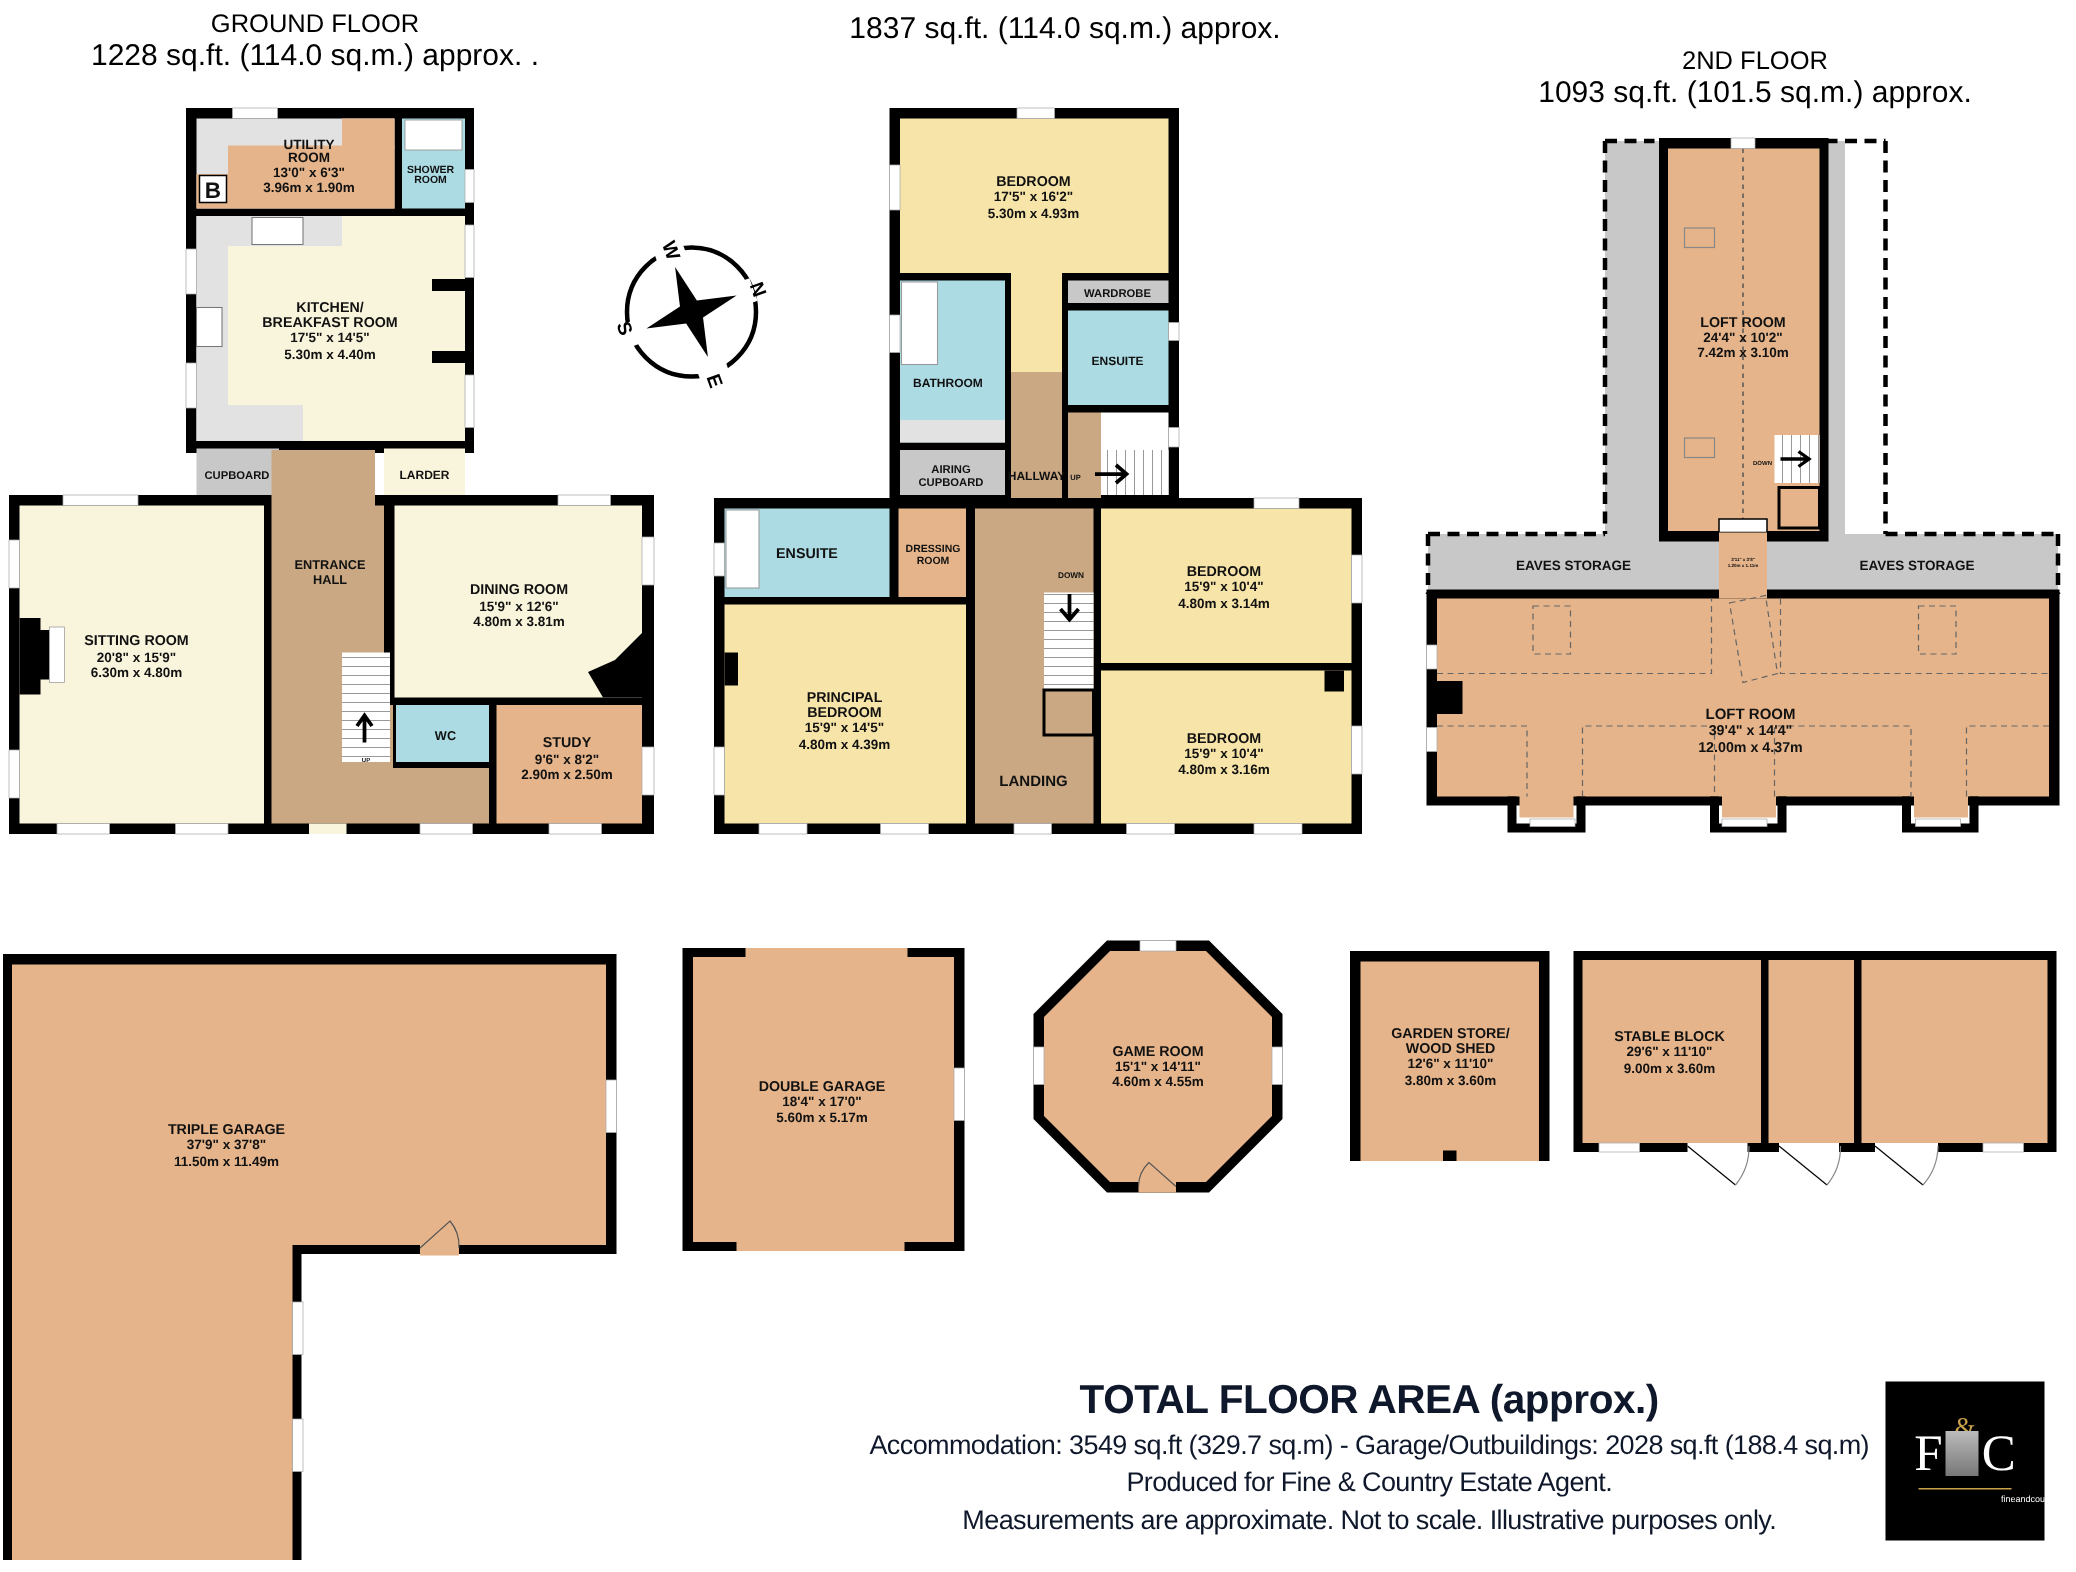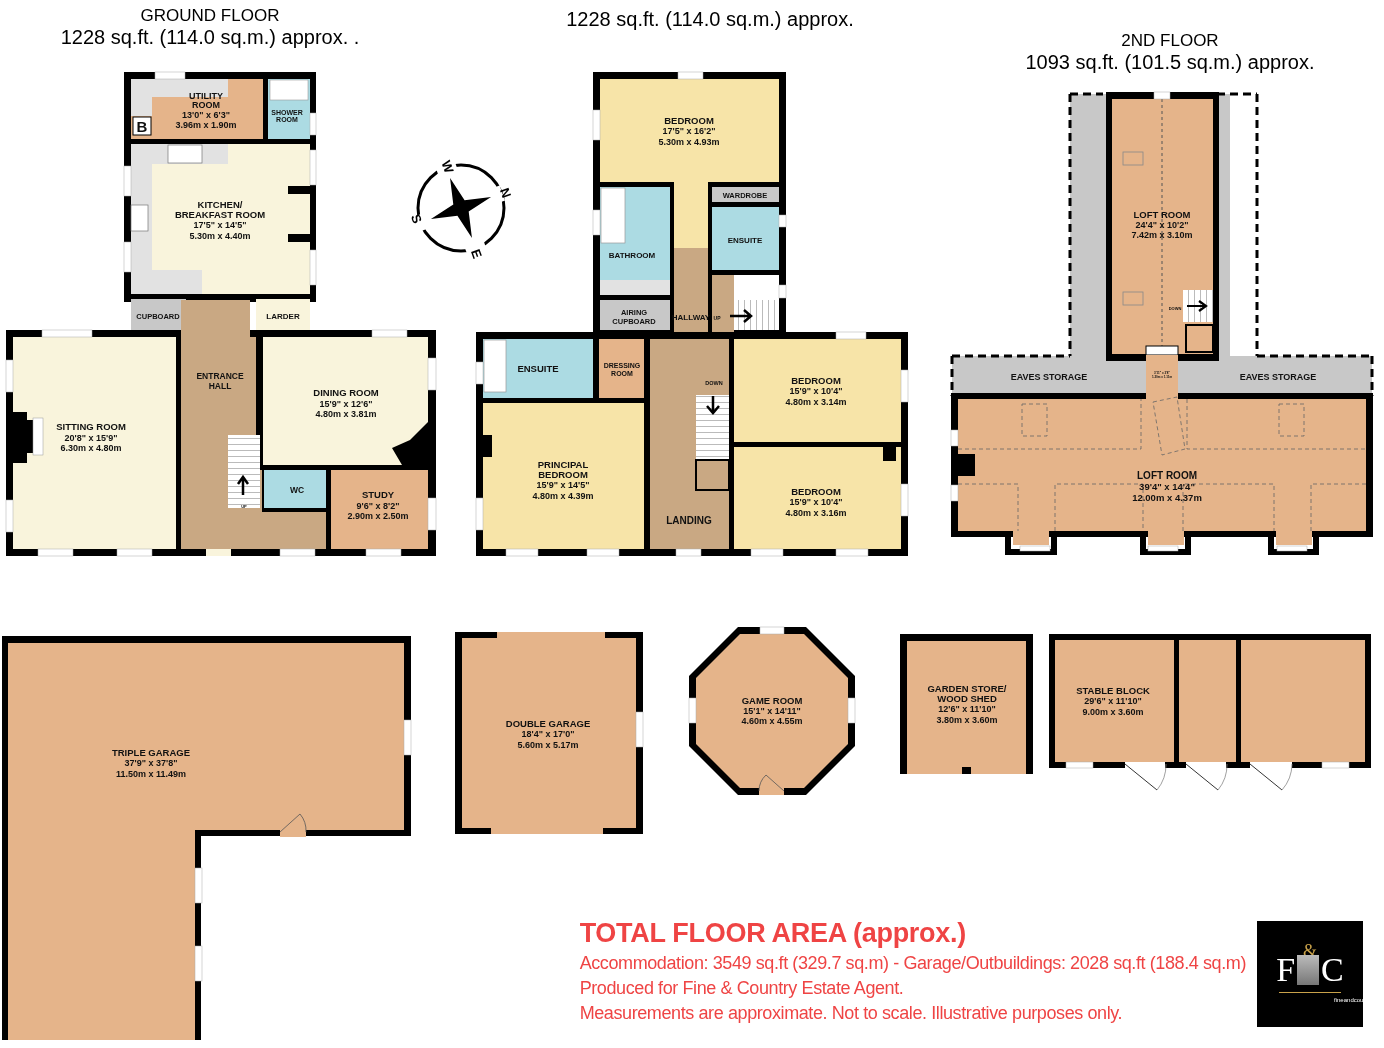--- a/index.html
+++ b/index.html
@@ -2,38 +2,38 @@
 <html><head>
 <meta charset="utf-8">
 <style>
   html,body{margin:0;padding:0;background:#ffffff;}
   body{width:1384px;height:1048px;position:relative;overflow:hidden;font-family:"Liberation Sans",sans-serif;}
   .floor-head{position:absolute;text-align:center;color:#000000;font-family:"Liberation Sans",sans-serif;line-height:1.15;}
   .floor-head .t{font-size:17px;display:block;}
   .floor-head .a{font-size:20px;display:block;}
   svg#plan{position:absolute;left:0;top:0;}
   .rlabel{font-family:"Liberation Sans",sans-serif;font-weight:bold;fill:#111;text-anchor:middle;}
-  .footer{position:absolute;right:138px;top:918px;text-align:left;color:#ef4444;}
+  .footer{position:absolute;right:138px;top:918px;text-align:center;color:#0f172a;}
   .footer .big{font-family:"Liberation Sans",sans-serif;font-weight:bold;font-size:27px;letter-spacing:-0.3px;display:block;margin-bottom:2px;}
   .footer .ln{font-family:Liberation Sans, sans-serif;font-size:18px;display:block;line-height:25px;letter-spacing:-0.4px;}
   .logo{position:absolute;left:1257px;top:921px;width:106px;height:106px;background:#000;color:#fff;text-align:center;}
   .logo .fc{font-family:"Liberation Serif",serif;font-size:34px;position:absolute;top:30px;left:0;width:100%;}
   .logo .amp{font-family:"Liberation Serif",serif;color:#c9a24a;font-size:18px;position:absolute;top:20px;left:0;width:100%;}
   .logo .rule{position:absolute;left:22px;right:22px;top:71px;height:1px;background:#c9a24a;}
   .logo .url{font-size:6px;position:absolute;top:76px;width:100%;font-family:"Liberation Sans",sans-serif;}
 </style>
 </head>
 <body>
 
 <div class="floor-head" style="left:60px;top:6px;width:300px;">
   <span class="t">GROUND FLOOR</span>
   <span class="a">1228 sq.ft. (114.0 sq.m.) approx.  .</span>
 </div>
 <div class="floor-head" style="left:560px;top:8px;width:300px;">
-  <span class="a">1228 sq.ft. (114.0 sq.m.) approx.</span>
+  <span class="a">1837 sq.ft. (114.0 sq.m.) approx.</span>
 </div>
 <div class="floor-head" style="left:1020px;top:31px;width:300px;">
   <span class="t">2ND FLOOR</span>
   <span class="a">1093 sq.ft. (101.5 sq.m.) approx.</span>
 </div>
 
 <svg id="plan" width="1384" height="1048" viewBox="0 0 1384 1048" xmlns="http://www.w3.org/2000/svg">
   <defs>
     <pattern id="stairs" width="6" height="6" patternUnits="userSpaceOnUse">
       <rect width="6" height="6" fill="#fff"></rect>

